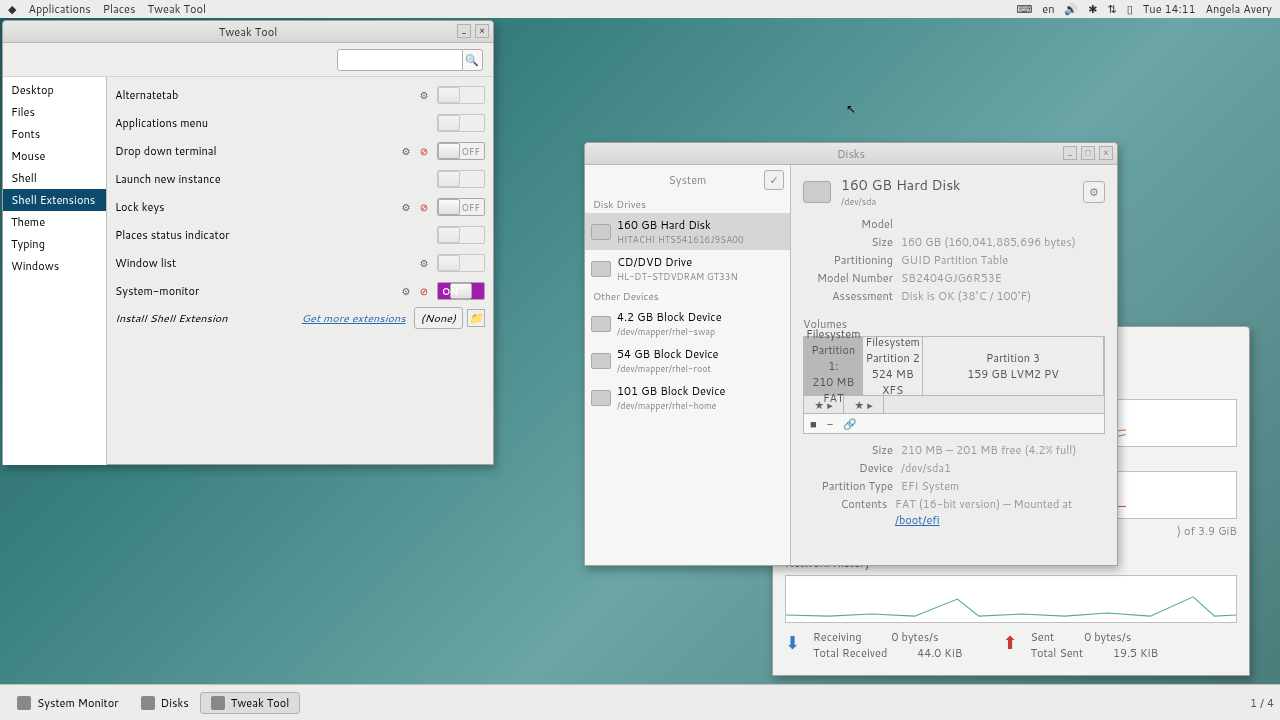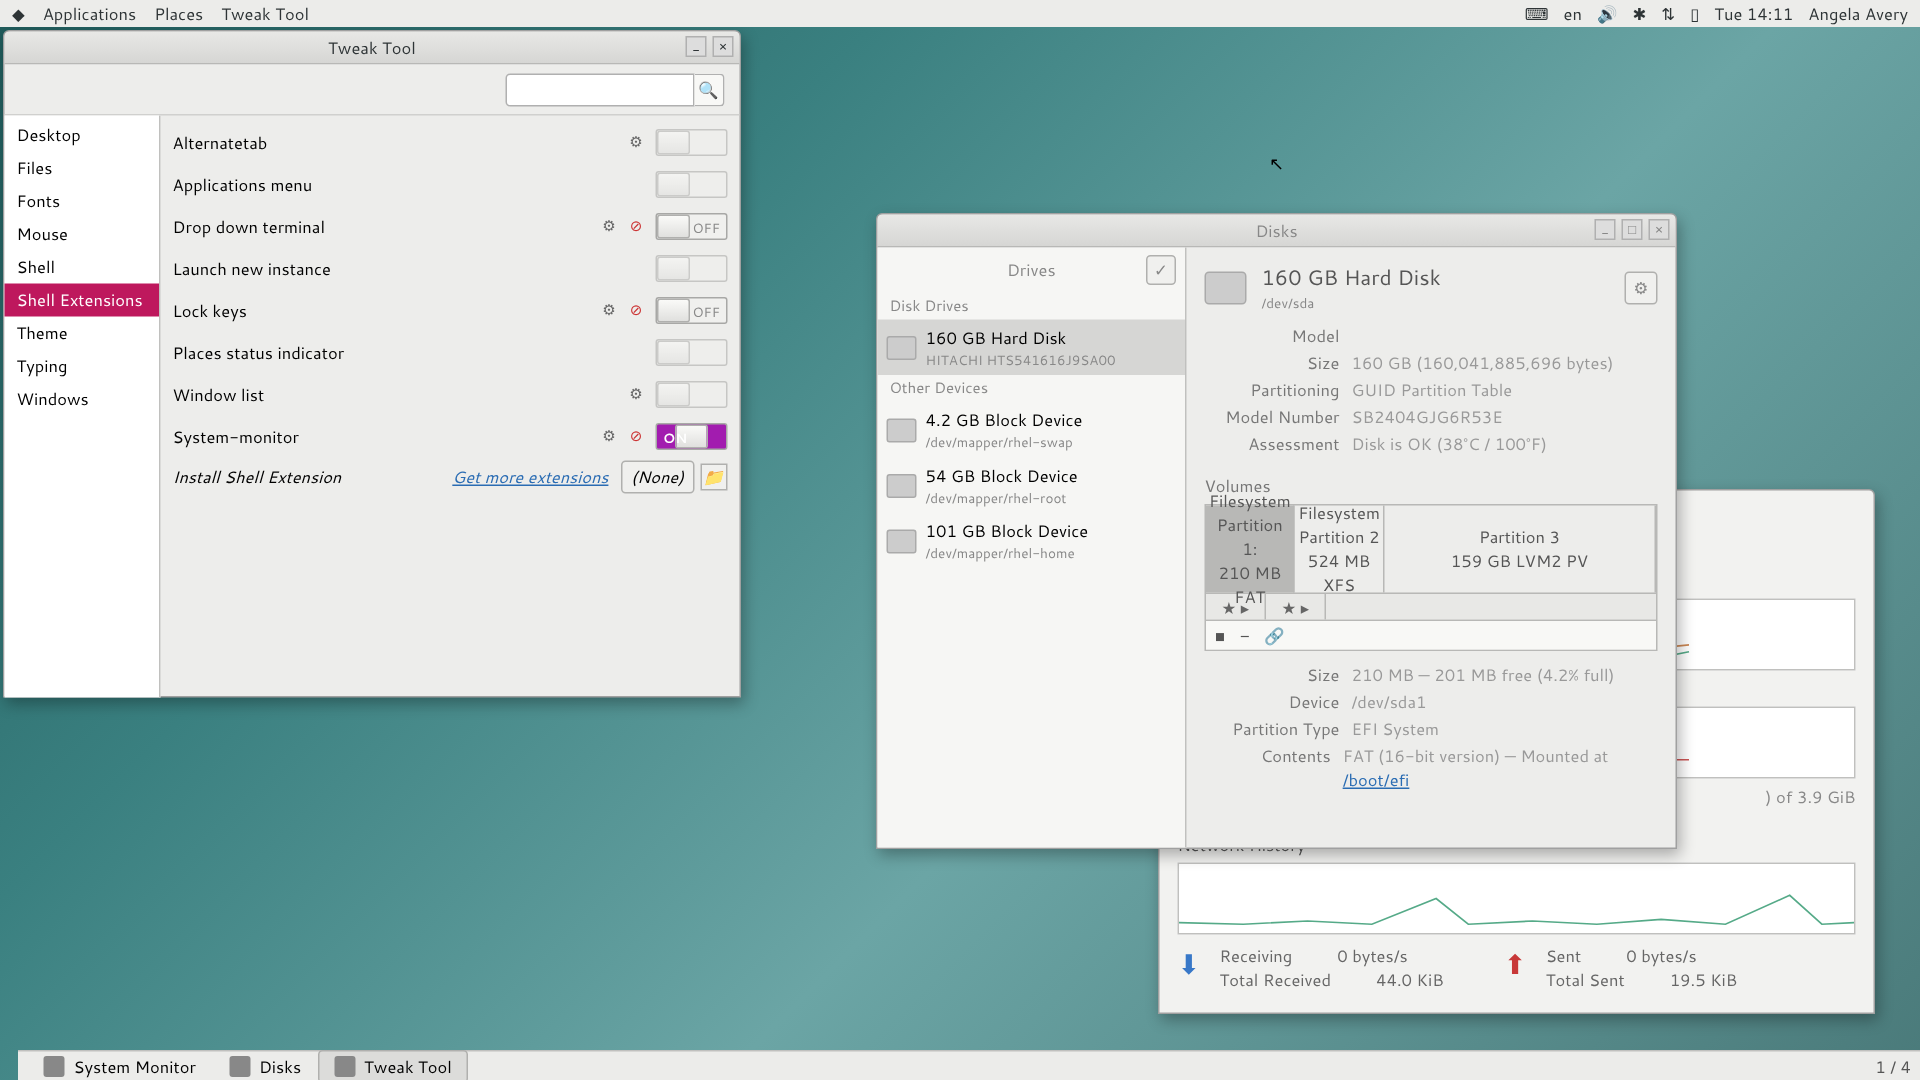--- a/index.html
+++ b/index.html
@@ -15,21 +15,21 @@
 .titlebar .wb{width:14px;height:14px;border:1px solid #b0b0b0;background:#ddd;text-align:center;line-height:11px;font-size:9px;cursor:pointer;}
 
 #tweak{left:2px;top:20px;width:492px;height:445px;}
 #tweak .titlebar{color:#2e3436;}
 .search-row{height:34px;display:flex;align-items:center;justify-content:flex-end;padding:0 10px;border-bottom:1px solid #d0d0ce;}
 .search-row input{width:126px;height:22px;border:1px solid #b0b0b0;border-radius:3px 0 0 3px;padding:0 4px;background:#fff;}
 .search-row .sbtn{width:20px;height:22px;border:1px solid #b0b0b0;border-left:0;border-radius:0 3px 3px 0;background:#f8f8f6;display:flex;align-items:center;justify-content:center;cursor:pointer;}
 .tweak-body{display:flex;height:388px;}
 .sidebar{width:104px;border-right:1px solid #c0c0be;background:#fff;padding-top:2px;}
 .sidebar .si{padding:3px 8px;cursor:pointer;}
-.sidebar .si.sel{background:#be185d;color:#fff;}
+.sidebar .si.sel{background:#0c4a6e;color:#fff;}
 .ext-list{flex:1;padding:4px 8px;}
 .ext-row{display:flex;align-items:center;height:28px;border-bottom:0;}
 .ext-row .lbl{flex:1;}
 .ext-row .icons{display:flex;gap:4px;align-items:center;}
 .ext-row .ic{width:14px;height:14px;display:flex;align-items:center;justify-content:center;font-size:10px;color:#666;}
 .toggle{width:48px;height:18px;border:1px solid #a8a8a6;border-radius:2px;background:#f0f0ee;display:flex;align-items:center;position:relative;cursor:pointer;margin-left:6px;}
 .toggle .knob{width:22px;height:16px;background:linear-gradient(#fafaf8,#e0e0de);border:1px solid #b0b0ae;border-radius:2px;}
 .toggle.off{justify-content:flex-start;}
 .toggle.off .tlbl{position:absolute;right:4px;font-size:9px;color:#888;margin-left:44px;}
 .toggle.on{justify-content:center;background:#a21caf;font-weight:bold;}
@@ -74,21 +74,21 @@
 .sm-section{padding:8px 12px;}
 .sm-chart{height:48px;border:1px solid #c0c0be;background:#fff;margin:4px 0;position:relative;}
 .sm-chart svg{width:100%;height:100%;}
 .sm-legend{display:flex;align-items:center;gap:6px;margin:4px 0;}
 .sm-sw{width:12px;height:12px;border:1px solid #888;}
 .net-row{display:flex;gap:40px;margin-top:6px;}
 .net-col{display:flex;gap:8px;}
 .net-arrow{width:20px;height:20px;}
 .net-kv{display:flex;gap:30px;font-size:10px;color:#666;}
 
-.taskbar{position:absolute;bottom:0;left:12px;right:0;height:20px;background:#ececea;border-top:1px solid #c0c0be;display:flex;align-items:center;padding:0 6px;z-index:100;}
+.taskbar{position:absolute;bottom:0;left:0;right:0;height:36px;background:#ececea;border-top:1px solid #c0c0be;display:flex;align-items:center;padding:0 6px;z-index:100;}
 .task{display:flex;align-items:center;gap:6px;padding:2px 10px;border:1px solid transparent;cursor:pointer;border-radius:3px;}
 .task.active{border:1px solid #b0b0ae;background:#dcdcda;}
 .task .ticon{width:14px;height:14px;background:#888;border-radius:2px;}
 .ws{margin-left:auto;color:#555;}
 .cursor{position:absolute;left:846px;top:100px;font-size:12px;color:#000;z-index:200;}
 </style>
 </head>
 <body>
 
 <div class="topbar">
@@ -174,30 +174,37 @@
     <span>Disks</span>
     <div class="wbtn">
         <div class="wb">_</div>
         <div class="wb">□</div>
         <div class="wb">×</div>
       </div>
   </div>
   <div class="disks-body">
     <div class="dev-panel">
       <div class="dev-hdr">
-          <span>Drives</span>
+          <span>System</span>
           <div class="chk">✓</div>
         </div>
       <div class="dev-section">Disk Drives</div>
       <div id="drives-list">
           <div class="dev-item sel">
             <div class="dicon"></div>
             <div class="dtxt">
               <div>160 GB Hard Disk</div>
               <div class="dsub">HITACHI HTS541616J9SA00</div>
+            </div>
+          </div>
+          <div class="dev-item">
+            <div class="dicon"></div>
+            <div class="dtxt">
+              <div>CD/DVD Drive</div>
+              <div class="dsub">HL-DT-STDVDRAM GT33N</div>
             </div>
           </div>
         </div>
       <div class="dev-section">Other Devices</div>
       <div id="other-list">
           <div class="dev-item">
             <div class="dicon"></div>
             <div class="dtxt">
               <div>4.2 GB Block Device</div>
               <div class="dsub">/dev/mapper/rhel-swap</div>

